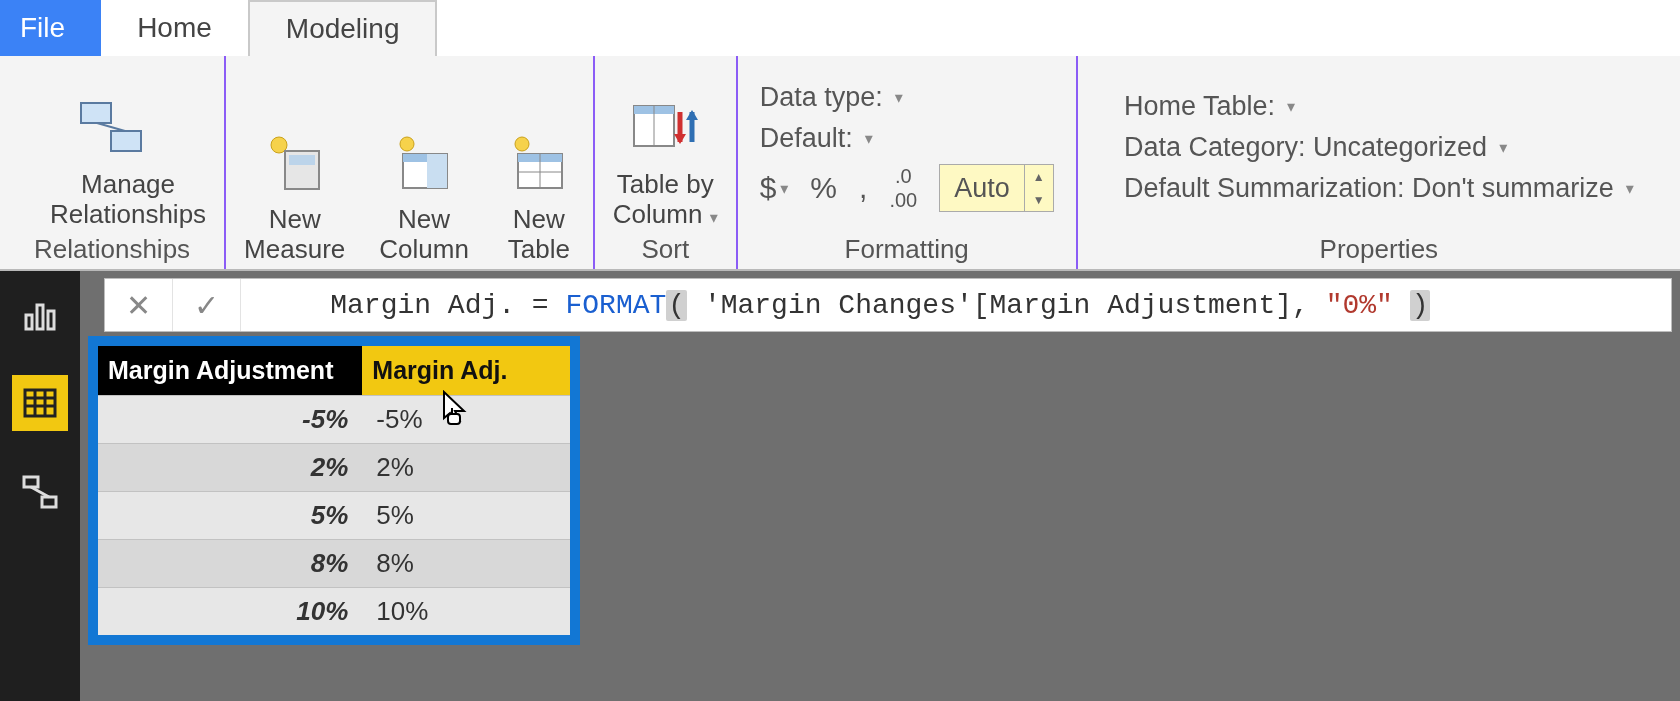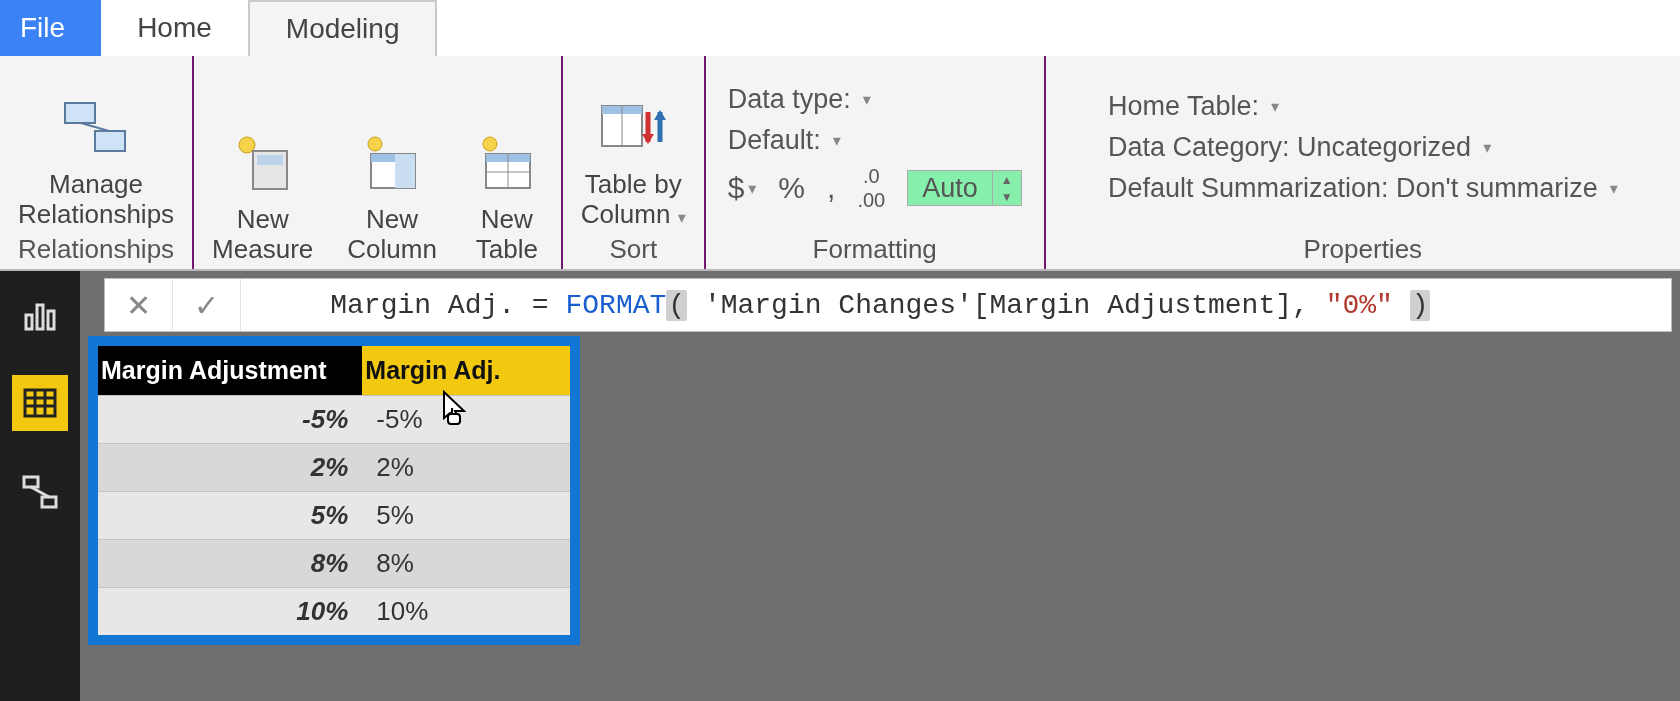--- a/index.html
+++ b/index.html
@@ -5,36 +5,36 @@
   * { box-sizing: border-box; margin: 0; padding: 0; }
   html, body { width: 1680px; height: 701px; font-family: "Segoe UI", Arial, sans-serif; background: #6f6f6f; overflow: hidden; }
 
   
   .tab-row { display:flex; align-items:stretch; height:56px; background:#fff; }
   .tab { display:flex; align-items:center; justify-content:center; padding:0 36px; font-size:28px; color:#444; cursor:pointer; }
   .tab.file { background:#3b82f6; color:#fff;padding-left:20px; }
   .tab.active { border:2px solid #c9c9c9; border-bottom:none; background:#f4f4f4; }
 
   .ribbon { display:flex; align-items:stretch; background:#f4f4f4; border-bottom:2px solid #b9b9b9; }
-  .group { display:flex; flex-direction:column; align-items:center; padding:8px 14px 4px 14px; border-right:2px solid #701a75; }
+  .group { display:flex; flex-direction:column; align-items:center; padding:8px 14px 4px 14px; border-right:2px solid #8b5cf6; }
   .group:last-child { border-right:none; }
   .group-body { display:flex; gap:26px; align-items:flex-end; flex:1; }
   .group-label { font-size:26px; color:#555; padding-top:4px; }
 
   .big-btn { display:flex; flex-direction:column; align-items:center; gap:6px; cursor:pointer; padding:4px 4px 0 4px; }
   .big-btn .icon { width:72px; height:72px; display:flex; align-items:center; justify-content:center; }
   .big-btn .label { font-size:26px; color:#444; text-align:center; line-height:1.15; }
 
   .vgroup { display:flex; flex-direction:column; gap:10px; justify-content:center; }
   .prop-row { display:flex; align-items:center; gap:12px; font-size:27px; color:#555; white-space:nowrap; cursor:pointer; }
   .dd-arrow { font-size:16px; color:#888; }
 
   .fmt-btns { display:flex; align-items:center; gap:22px; }
   .fmt-btn { font-size:30px; color:#555; cursor:pointer; display:flex; align-items:center; gap:4px; }
-  .auto-box { display:flex; align-items:center; border:1px solid #aaa; background:#86efac; height:36px; }
+  .auto-box { display:flex; align-items:center; border:1px solid #aaa; background:#fef9c3; height:48px; }
   .auto-box span { padding:0 14px; font-size:27px; color:#555; }
   .spinners { display:flex; flex-direction:column; border-left:1px solid #aaa; height:100%; }
   .spinners div { width:28px; flex:1; display:flex; align-items:center; justify-content:center; font-size:12px; color:#666; cursor:pointer; } 
   
 
   .left-rail { position:absolute; left:0; top:271px; bottom:0; width:80px; background:#1f1f1f; display:flex; flex-direction:column; align-items:center; padding-top:14px; gap:34px; }
   .rail-btn { width:56px; height:56px; display:flex; align-items:center; justify-content:center; cursor:pointer; }
   .rail-btn.active { background:#f2c811; }
   .rail-btn svg { stroke:#ddd; }
   .rail-btn.active svg { stroke:#222; }
@@ -43,21 +43,21 @@
   .fbar-btn { width:68px; height:100%; display:flex; align-items:center; justify-content:center; font-size:30px; color:#888; cursor:pointer; border-right:1px solid #e3e3e3; }
   .fbar-input { flex:1; padding:0 22px; font-family: Consolas, "Courier New", monospace; font-size:28px; color:#333; white-space:pre; }
   .tok-fn { color:#1a5fd0; }
   .tok-str { color:#b1392e; }
   .tok-paren-hl { background:#d0d0d0; padding:0 2px; border-radius:2px; }
 
   .canvas { position:absolute; left:80px; top:332px; right:0; bottom:0; background:#6f6f6f; }
 
   .data-table { position:absolute; left:8px; top:4px; border:10px solid #1277d4; background:#d8d8d8; width:492px; }
   .data-table table { border-collapse:collapse; width:100%; }
-  .data-table th { font-size:25px; font-weight:bold; text-align:left; padding:10px 3px; }
+  .data-table th { font-size:25px; font-weight:bold; text-align:left; padding:10px 10px; }
   .data-table th.col1 { background:#000; color:#fff; }
   .data-table th.col2 { background:#f2c811; color:#111; }
   .data-table td { font-size:26px; padding:8px 14px; border-top:1px solid #c2c2c2; }
   .data-table tr.alt { background:#e7e7e7; }
   .data-table td.col1 { text-align:right; font-style:italic; font-weight:bold; color:#333; width:56%; }
   .data-table td.col2 { text-align:left; color:#333; }
 
   .cursor-overlay { position:absolute; left:340px; top:44px; pointer-events:none; }
 
   
@@ -77,21 +77,21 @@
   <div class="group">
     <div class="group-body">
       <div class="big-btn">
         <div class="icon">
           <svg width="66" height="54">
             <rect x="2" y="2" width="30" height="20" fill="#cfe3f6" stroke="#5a7aa0" stroke-width="2"></rect>
             <rect x="32" y="30" width="30" height="20" fill="#cfe3f6" stroke="#5a7aa0" stroke-width="2"></rect>
             <line x1="18" y1="22" x2="46" y2="30" stroke="#5a7aa0" stroke-width="2"></line>
           </svg>
         </div>
-        <div class="label" style="white-space:pre-line;">Manage
+        <div class="label" style="white-space:pre-line;margin-left:32px;">Manage
 Relationships</div>
       </div>
     </div>
     <div class="group-label">Relationships</div>
   </div>
 
   <div class="group">
     <div class="group-body">
       <div class="big-btn">
         <div class="icon">

